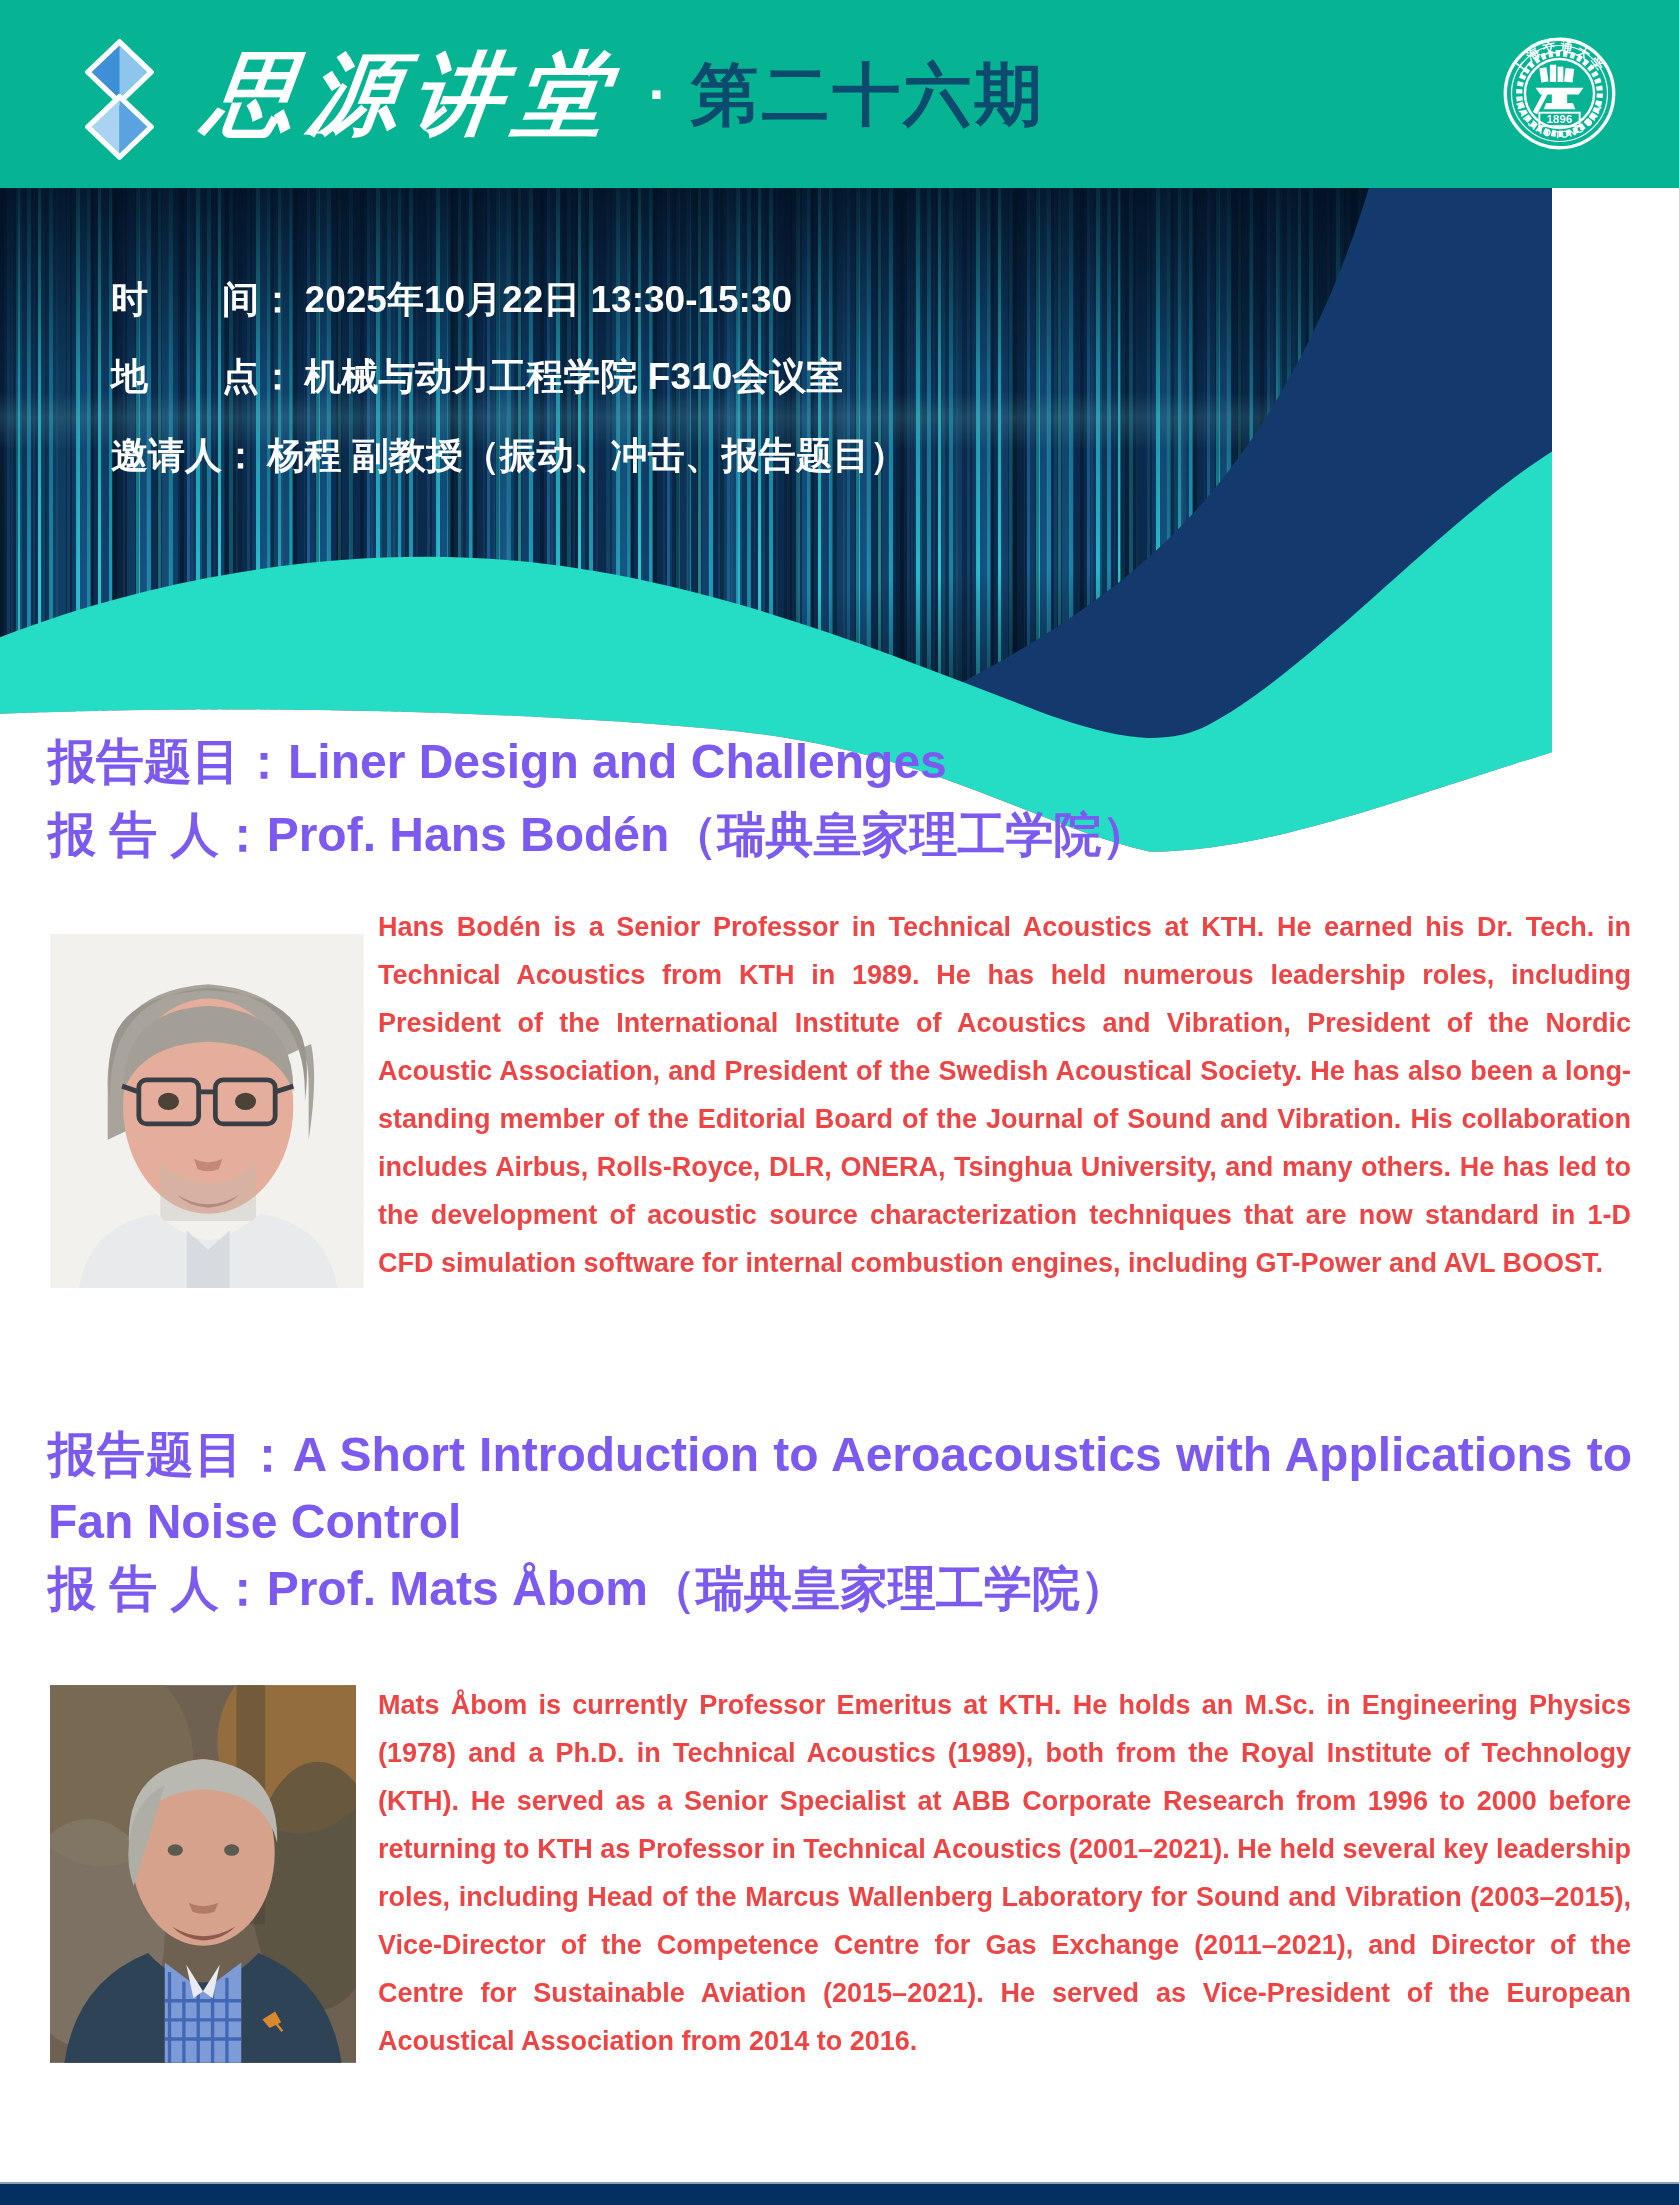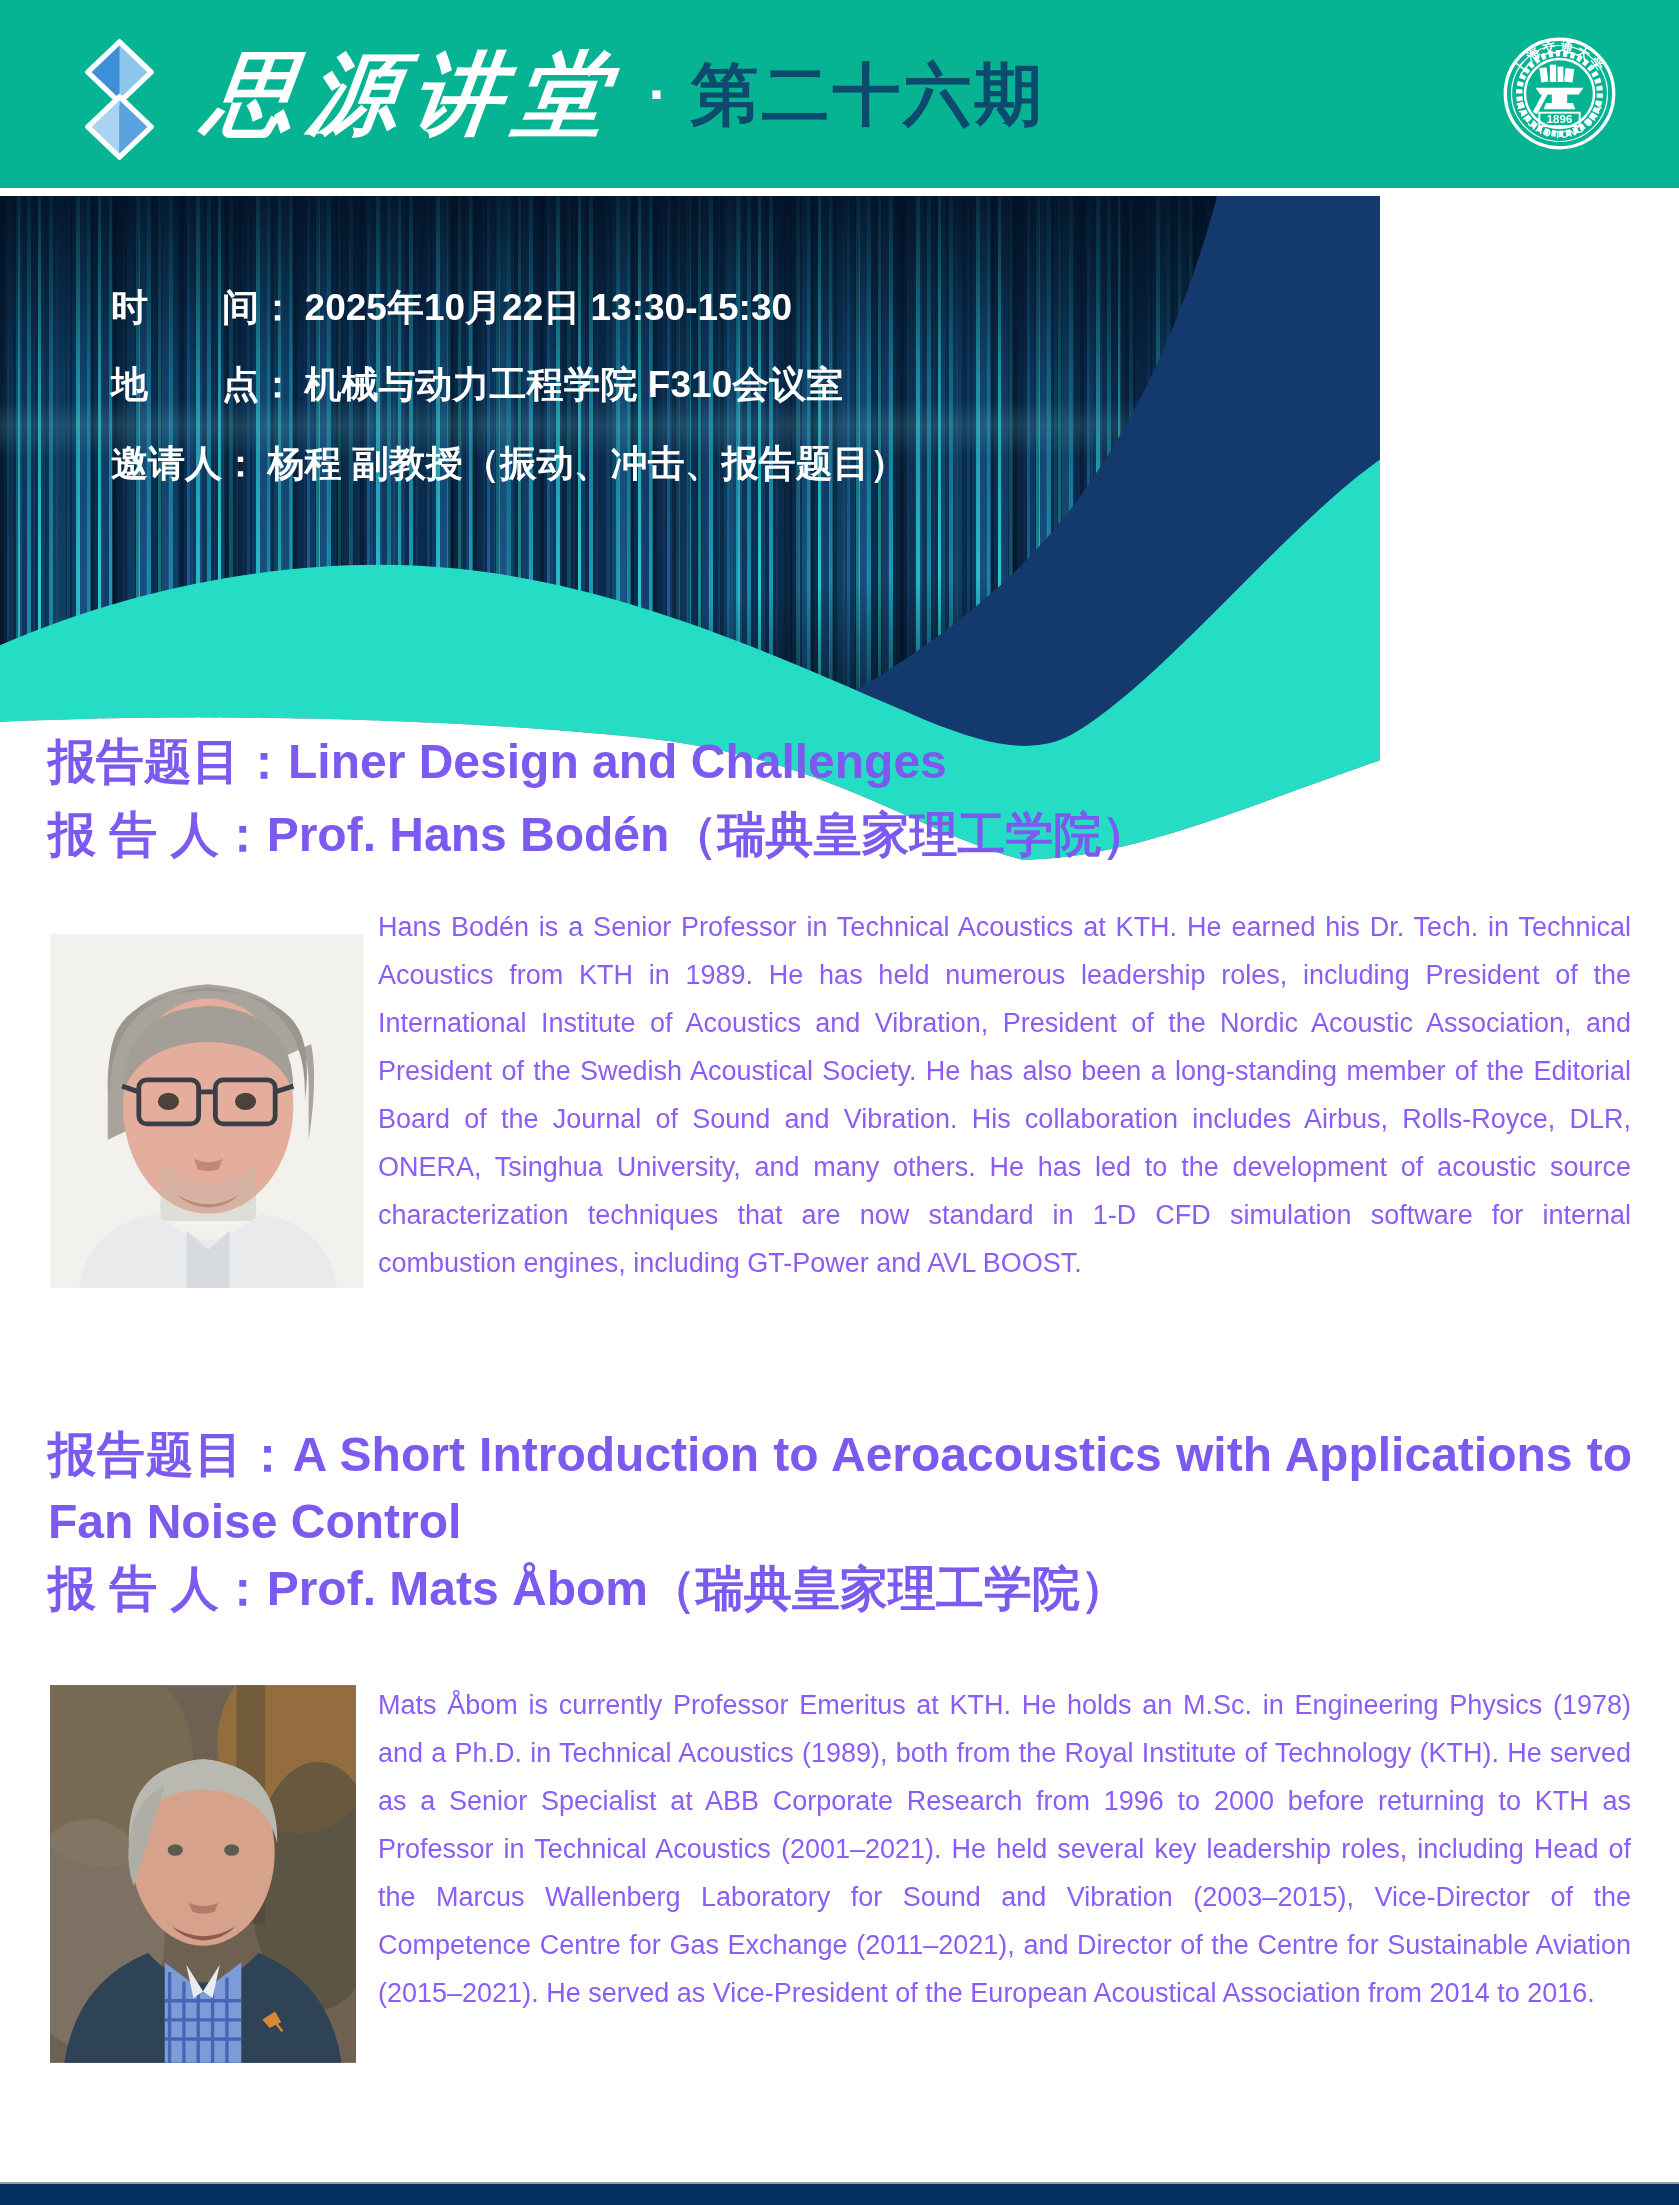--- a/index.html
+++ b/index.html
@@ -16,21 +16,21 @@
   .header-title-row{position:absolute;left:206px;top:0;height:188px;display:flex;align-items:center;}
   .series-title{
     color:#fff;font-size:90px;font-weight:800;letter-spacing:13.4px;
     transform:skewX(-7deg);font-style:italic;line-height:1;
   }
   .issue-sep{color:#fff;font-size:57px;font-weight:800;margin:0 23px 0 29px;line-height:1;}
   .issue-label{color:#0c4a6e;font-size:68px;font-weight:800;line-height:1;letter-spacing:2.9px;}
   .seal{position:absolute;right:61px;top:34px;width:119px;height:119px;}
   
   .hero{
-    position:absolute;left:0;top:196px;width:1380px;height:727px;
+    position:absolute;left:0;top:188px;width:1552px;height:727px;
     background-color:#0d3457;
     background-image:
       linear-gradient(180deg, rgba(2,16,34,.85) 0%, rgba(6,40,72,.30) 26%, rgba(0,0,0,0) 52%),
       radial-gradient(58% 55% at 69% 92%, rgba(2,14,28,.92) 0%, rgba(2,14,28,.55) 42%, rgba(2,14,28,0) 72%),
       radial-gradient(42% 68% at 99% 8%, rgba(2,12,26,.82) 0%, rgba(2,12,26,0) 68%),
       linear-gradient(180deg, rgba(0,0,0,0) 28%, rgba(140,242,240,.18) 31.5%, rgba(0,0,0,0) 36%),
       repeating-linear-gradient(90deg, rgba(0,0,0,.30) 0 4.3px, rgba(0,0,0,0) 4.3px 11px, rgba(255,255,255,.05) 11px 13px, rgba(0,0,0,0) 13px 22.5px),
       repeating-linear-gradient(90deg, rgba(8,28,52,.55) 0 17.7px, rgba(0,0,0,0) 17.7px 46px, rgba(24,96,136,.38) 46px 66px, rgba(0,0,0,0) 66px 112px),
       repeating-linear-gradient(90deg,
         #0a2b4e 0 6.7px, #1d5d8f 6.7px 10.5px, #0e3a63 10.5px 16.3px, #27b7c9 16.3px 19.6px,
@@ -42,22 +42,22 @@
   .event-row{position:absolute;left:0;white-space:nowrap;color:#fff;font-weight:800;font-size:37px;line-height:1;}
   .event-row .val{margin-left:8.6px;}
   #ev0{top:21px;} #ev1{top:98px;} #ev2{top:177px;}
   
   .title-line{
     position:absolute;left:48px;width:1584px;color:#7c5af0;
     font-size:48px;font-weight:800;line-height:67px;white-space:nowrap;
   }
   .title-wrap{white-space:normal;text-align:justify;}
   .bio{
-    position:absolute;left:378px;width:1253px;color:#8b5cf6;
-    font-size:27px;line-height:48px;text-align:justify;font-weight:400;
+    position:absolute;left:378px;width:1253px;color:#ef4444;
+    font-size:27px;line-height:48px;text-align:justify;font-weight:700;
   }
   #t1-title{top:728px;}
   #t1-speaker{top:801px;}
   #t1-photo{position:absolute;left:50px;top:934px;width:314px;height:354px;}
   #t1-bio{top:876px;}
   #t2-title{top:1421px;}
   #t2-speaker{top:1555px;}
   #t2-photo{position:absolute;left:50px;top:1685px;width:306px;height:378px;}
   #t2-bio{top:1654px;}
   

